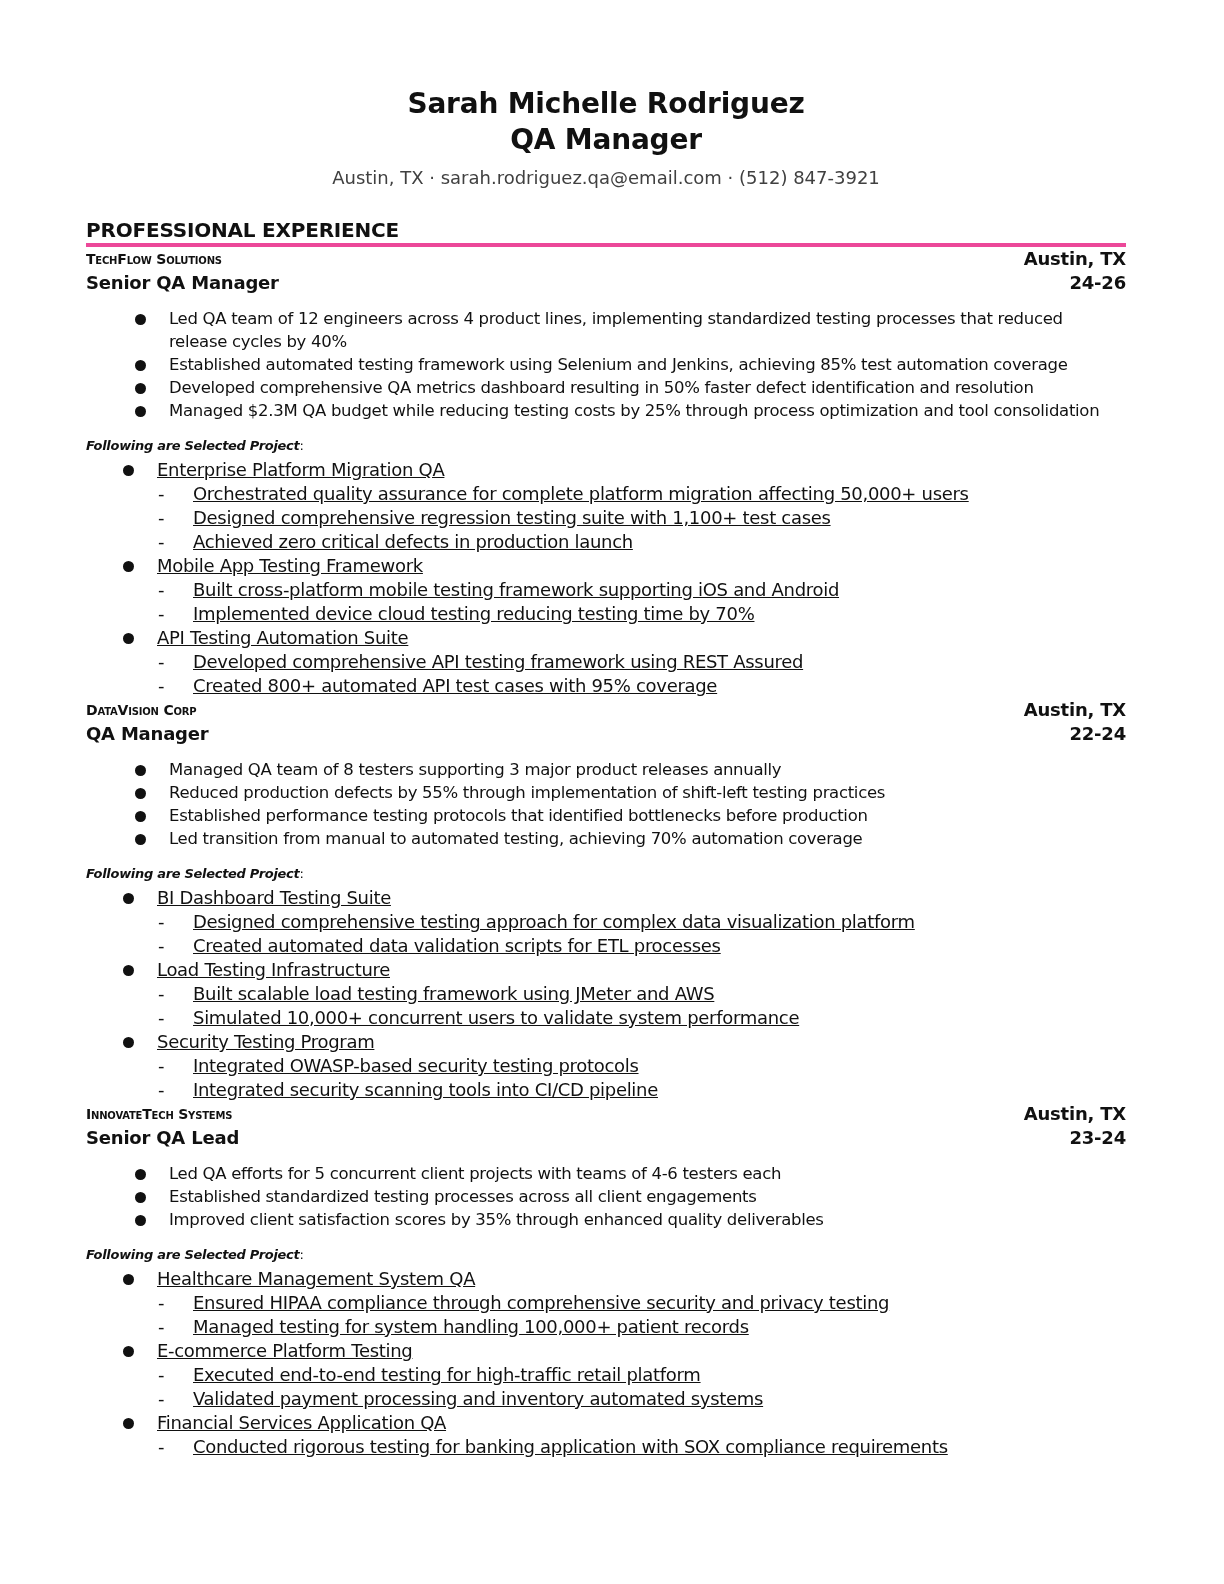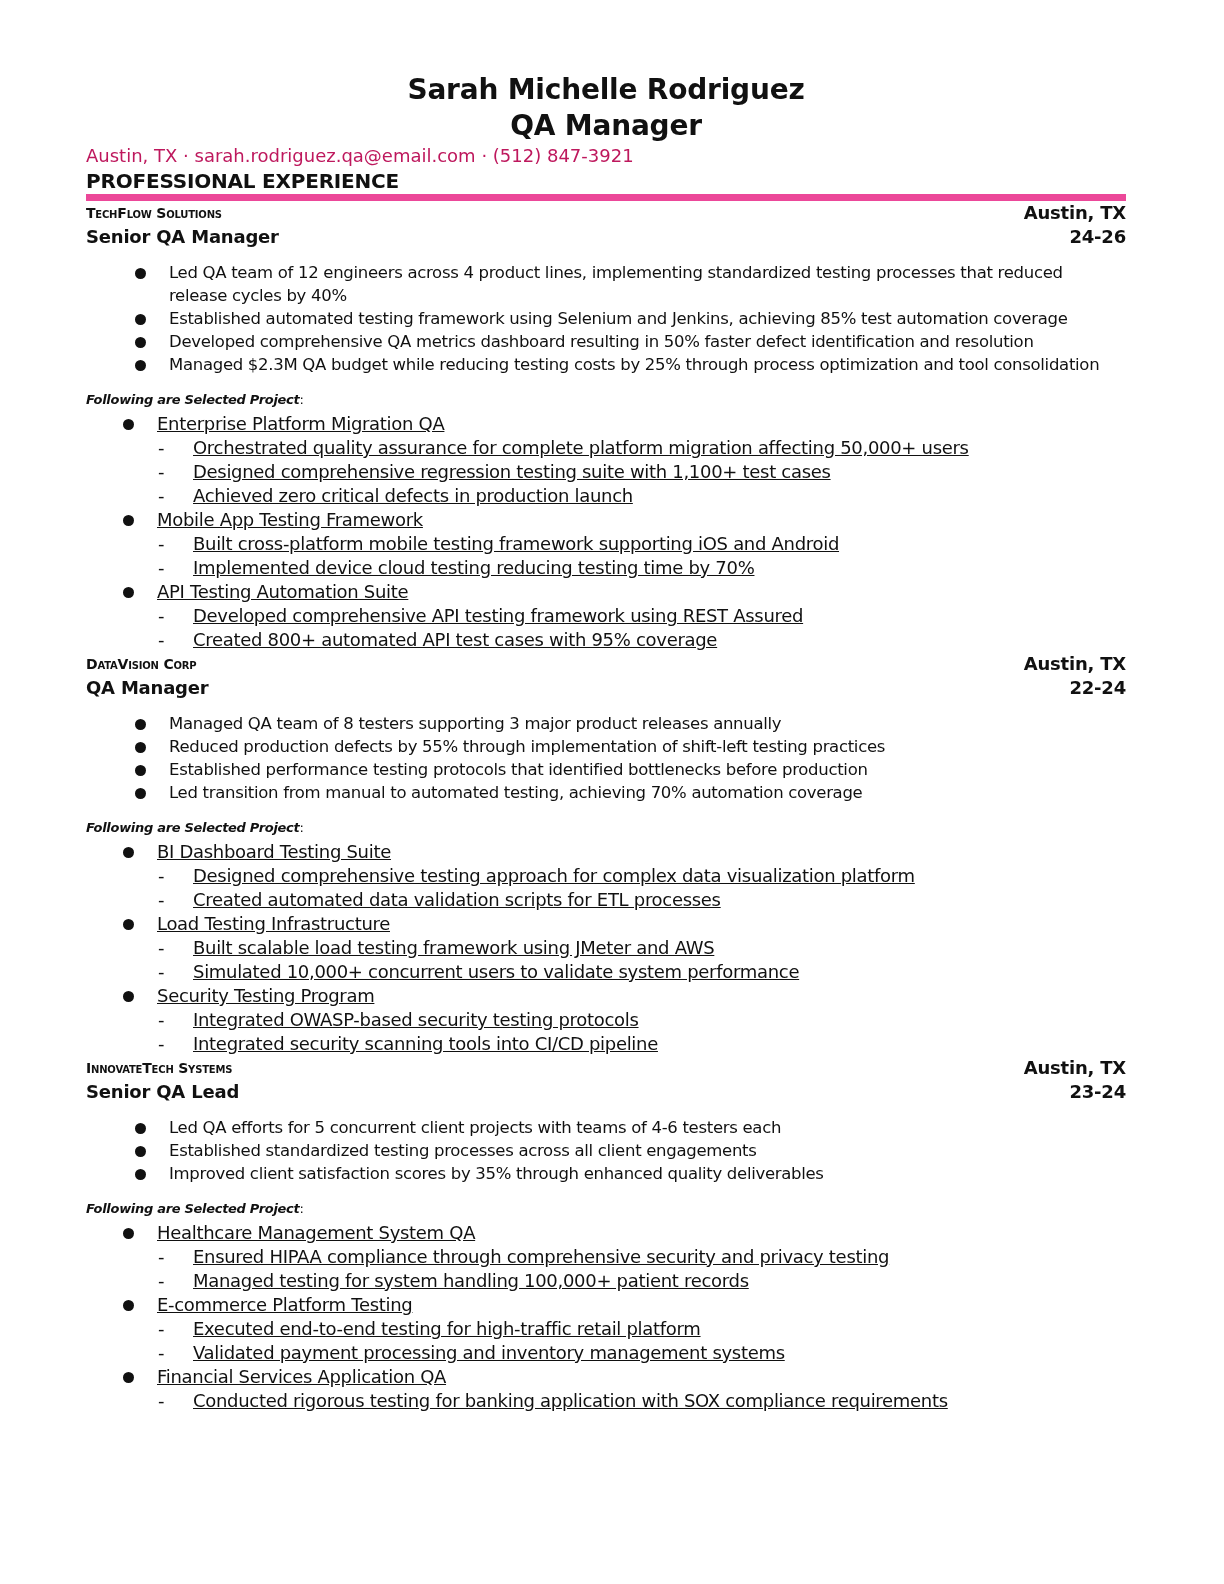--- a/index.html
+++ b/index.html
@@ -1,26 +1,26 @@
 <!DOCTYPE html>
 <html><head>
 <meta charset="utf-8">
 <style>
   html, body { margin: 0; padding: 0; background: #ffffff; }
   body {
     width: 1224px; height: 1584px; position: relative; overflow: hidden;
     font-family: "DejaVu Sans", sans-serif; color: #111111;
   }
-  .page { position: absolute; left: 86px; top: 72px; width: 1040px; }
+  .page { position: absolute; left: 86px; top: 86px; width: 1040px; }
   .name { text-align: center; font-weight: bold; font-size: 28px; line-height: 36px; letter-spacing: -0.2px; }
   .title { text-align: center; font-weight: bold; font-size: 28px; line-height: 36px; letter-spacing: -0.2px; }
-  .contact { font-size: 18px; line-height: 24px; margin-top: 0px; color: #be185d; }
+  .contact { text-align: center; font-size: 18px; line-height: 24px; margin-top: 8px; color: #404040; }
   .section-head {
-    font-weight: bold; font-size: 20px; line-height: 26px;
-    border-bottom: 7px solid #ec4899; padding-bottom: 0px; letter-spacing: -0.2px;
+    margin-top: 27px; font-weight: bold; font-size: 20px; line-height: 26px;
+    border-bottom: 4px solid #ec4899; padding-bottom: 0px; letter-spacing: -0.2px;
   }
   .row { display: flex; justify-content: space-between; font-weight: bold; }
   .company { font-size: 14px; line-height: 24px; font-variant: small-caps; letter-spacing: -0.2px; }
   .role { font-size: 18px; line-height: 24px; letter-spacing: -0.2px; }
   .right { text-align: right; }
   ul.bullets { list-style: none; margin: 12px; padding: 0; }
   ul.bullets > li { position: relative; padding-left: 71px; font-size: 16.5px; line-height: 23px; letter-spacing: -0.3px; }
   ul.bullets > li .dot {
     position: absolute; left: 37px; top: 7px; width: 11px; height: 11px; border-radius: 50%; background: #111;
   }
@@ -148,21 +148,21 @@
             <div class="proj-title"><span class="dot"></span><span>Healthcare Management System QA</span></div>
             <ul class="subs">
               <li><span class="dash">-</span><span>Ensured HIPAA compliance through comprehensive security and privacy testing</span></li>
               <li><span class="dash">-</span><span>Managed testing for system handling 100,000+ patient records</span></li>
             </ul>
           </li>
           <li>
             <div class="proj-title"><span class="dot"></span><span>E-commerce Platform Testing</span></div>
             <ul class="subs">
               <li><span class="dash">-</span><span>Executed end-to-end testing for high-traffic retail platform</span></li>
-              <li><span class="dash">-</span><span>Validated payment processing and inventory management systems</span></li>
+              <li><span class="dash">-</span><span>Validated payment processing and inventory automated systems</span></li>
             </ul>
           </li>
           <li>
             <div class="proj-title"><span class="dot"></span><span>Financial Services Application QA</span></div>
             <ul class="subs">
               <li><span class="dash">-</span><span>Conducted rigorous testing for banking application with SOX compliance requirements</span></li>
             </ul>
           </li>
         </ul>
       </div>

